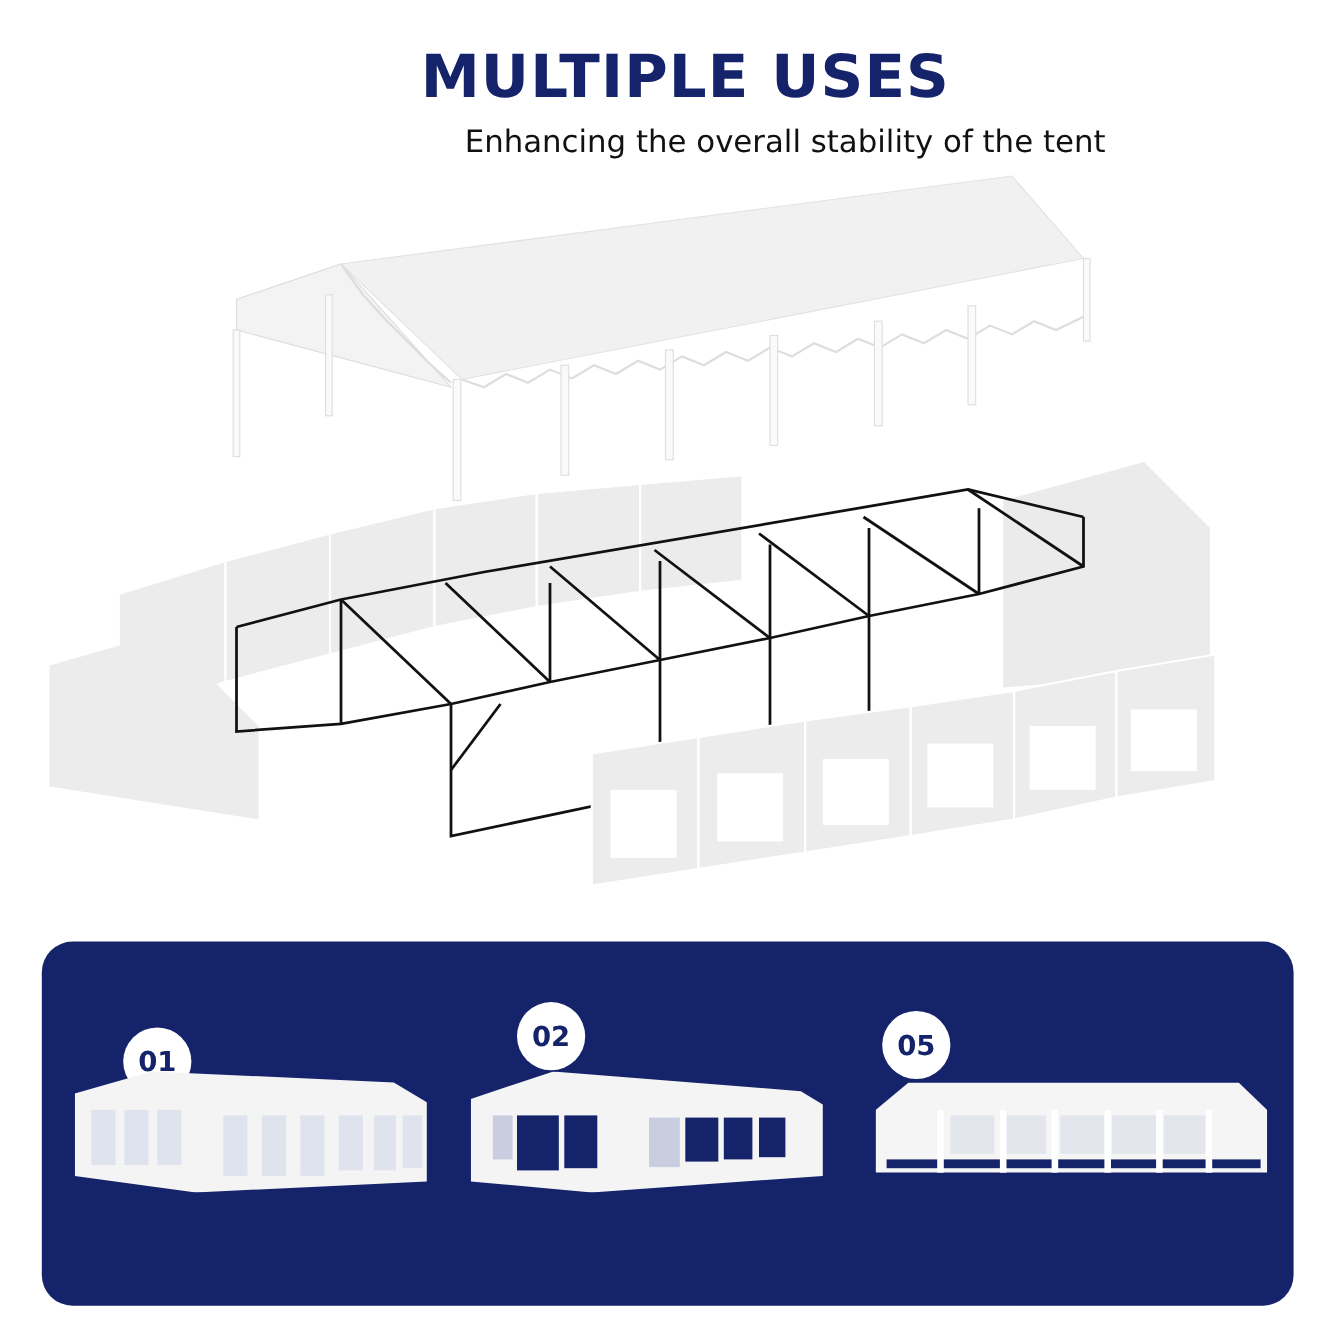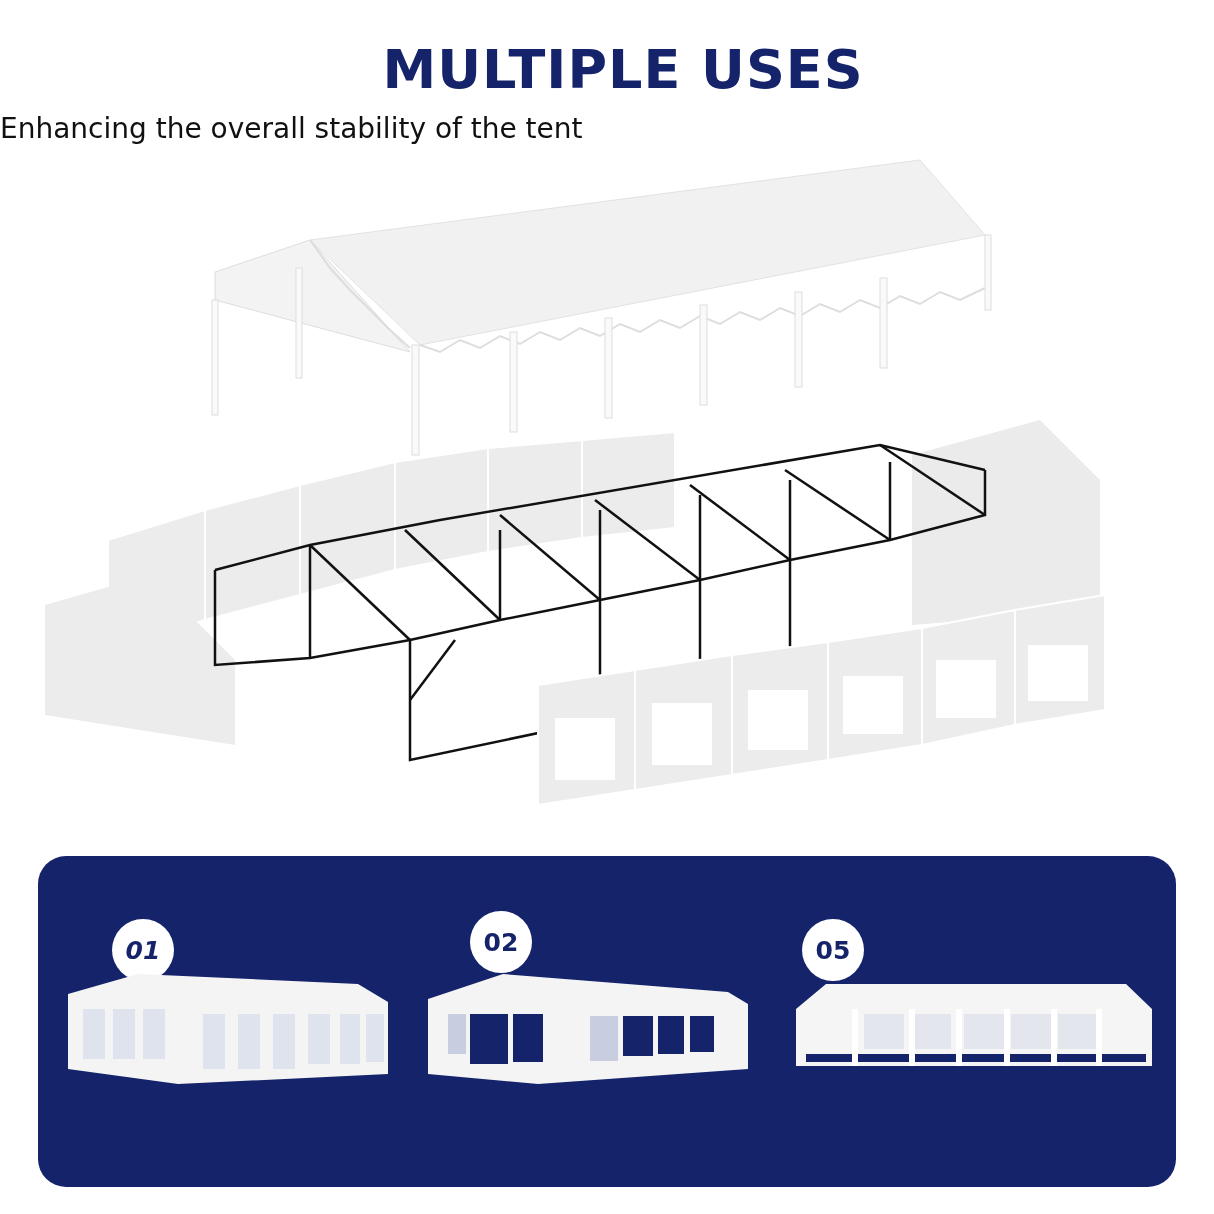--- a/index.html
+++ b/index.html
@@ -1,18 +1,18 @@
 <!DOCTYPE html>
 <html><head>
 <meta charset="utf-8">
 <style>
   html,body{margin:0;padding:0;background:#fff;}
   body{width:1214px;height:1214px;position:relative;overflow:hidden;font-family:"DejaVu Sans","Liberation Sans",sans-serif;}
   .title{position:absolute;top:38px;left:16px;width:1214px;text-align:center;font-family:"DejaVu Sans",sans-serif;font-weight:bold;font-size:54px;letter-spacing:1px;color:#15236b;}
-  .subtitle{position:absolute;top:112px;left:0;width:1005px;text-align:left;font-family:"DejaVu Sans",sans-serif;font-size:28px;color:#111;}
+  .subtitle{position:absolute;top:112px;left:0;width:1005px;text-align:right;font-family:"DejaVu Sans",sans-serif;font-size:28px;color:#111;}
   .art{position:absolute;left:0;top:0;}
   .banner{position:absolute;left:38px;top:856px;width:1138px;height:331px;background:#15236b;border-radius:28px;}
   .badge{position:absolute;width:62px;height:62px;border-radius:50%;background:#fff;color:#15236b;font-weight:bold;font-size:25px;font-family:"DejaVu Sans",sans-serif;display:flex;align-items:center;justify-content:center;}
   .tentimg{position:absolute;}
 </style>
 </head>
 <body>
 
 <div class="title">MULTIPLE USES</div>
 <div class="subtitle">Enhancing the overall stability of the tent</div>
@@ -89,21 +89,21 @@
       <rect x="748" y="690" width="60" height="60"></rect>
       <rect x="843" y="676" width="60" height="58"></rect>
       <rect x="936" y="660" width="60" height="58"></rect>
       <rect x="1028" y="645" width="60" height="56"></rect>
     </g>
   </g>
 </svg>
 
 <div class="banner">
 
-  <div class="badge" style="left:74px;top:63px;font-style:italic;">01</div>
+  <div class="badge" style="left:74px;top:78px;">01</div>
   <svg class="tentimg" style="left:30px;top:118px;" width="330" height="110" viewBox="0 0 330 110">
     <polygon points="0,20 70,0 290,10 320,28 320,100 110,110 0,95" fill="#f4f4f4"></polygon>
     <g fill="#dfe3ee">
       <rect x="15" y="35" width="22" height="50"></rect>
         <rect x="45" y="35" width="22" height="50"></rect>
         <rect x="75" y="35" width="22" height="50"></rect>
       <rect x="135" y="40" width="22" height="55"></rect>
         <rect x="170" y="40" width="22" height="55"></rect>
         <rect x="205" y="40" width="22" height="55"></rect>
       <rect x="240" y="40" width="22" height="50"></rect>

